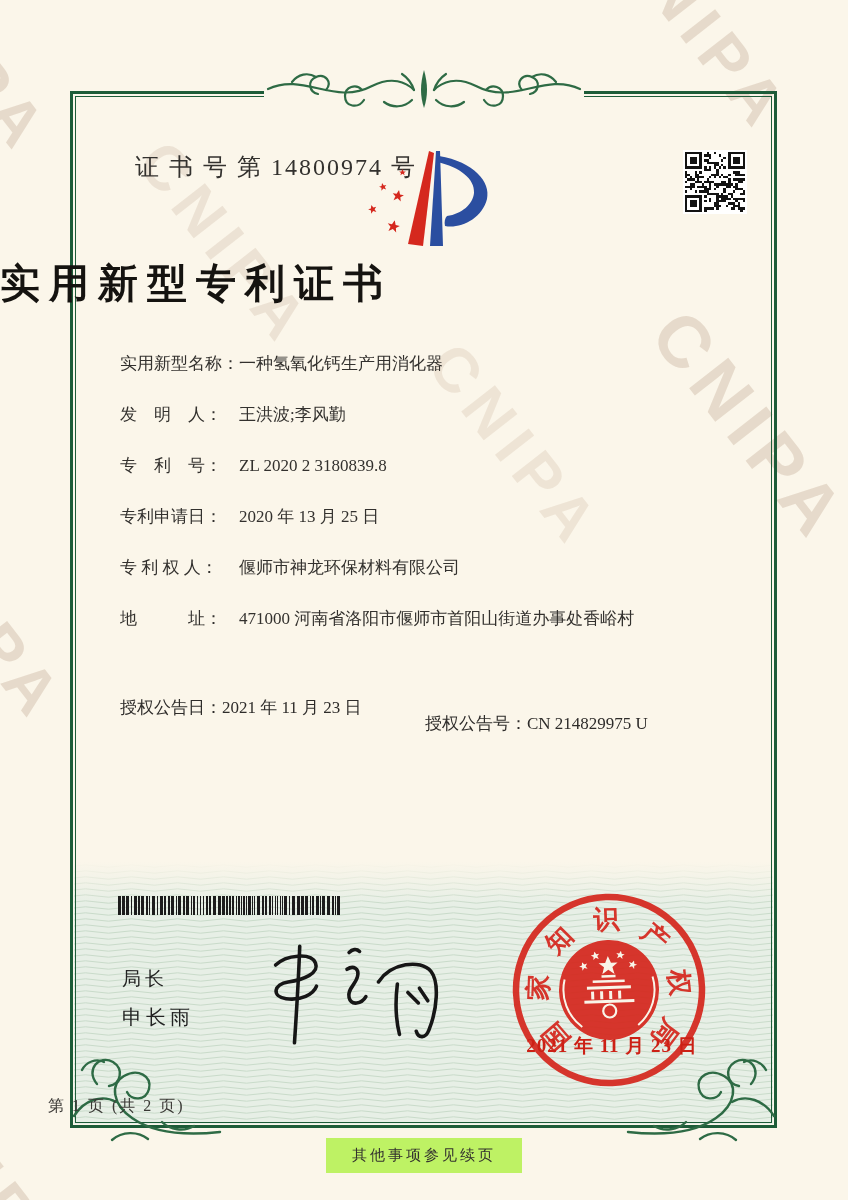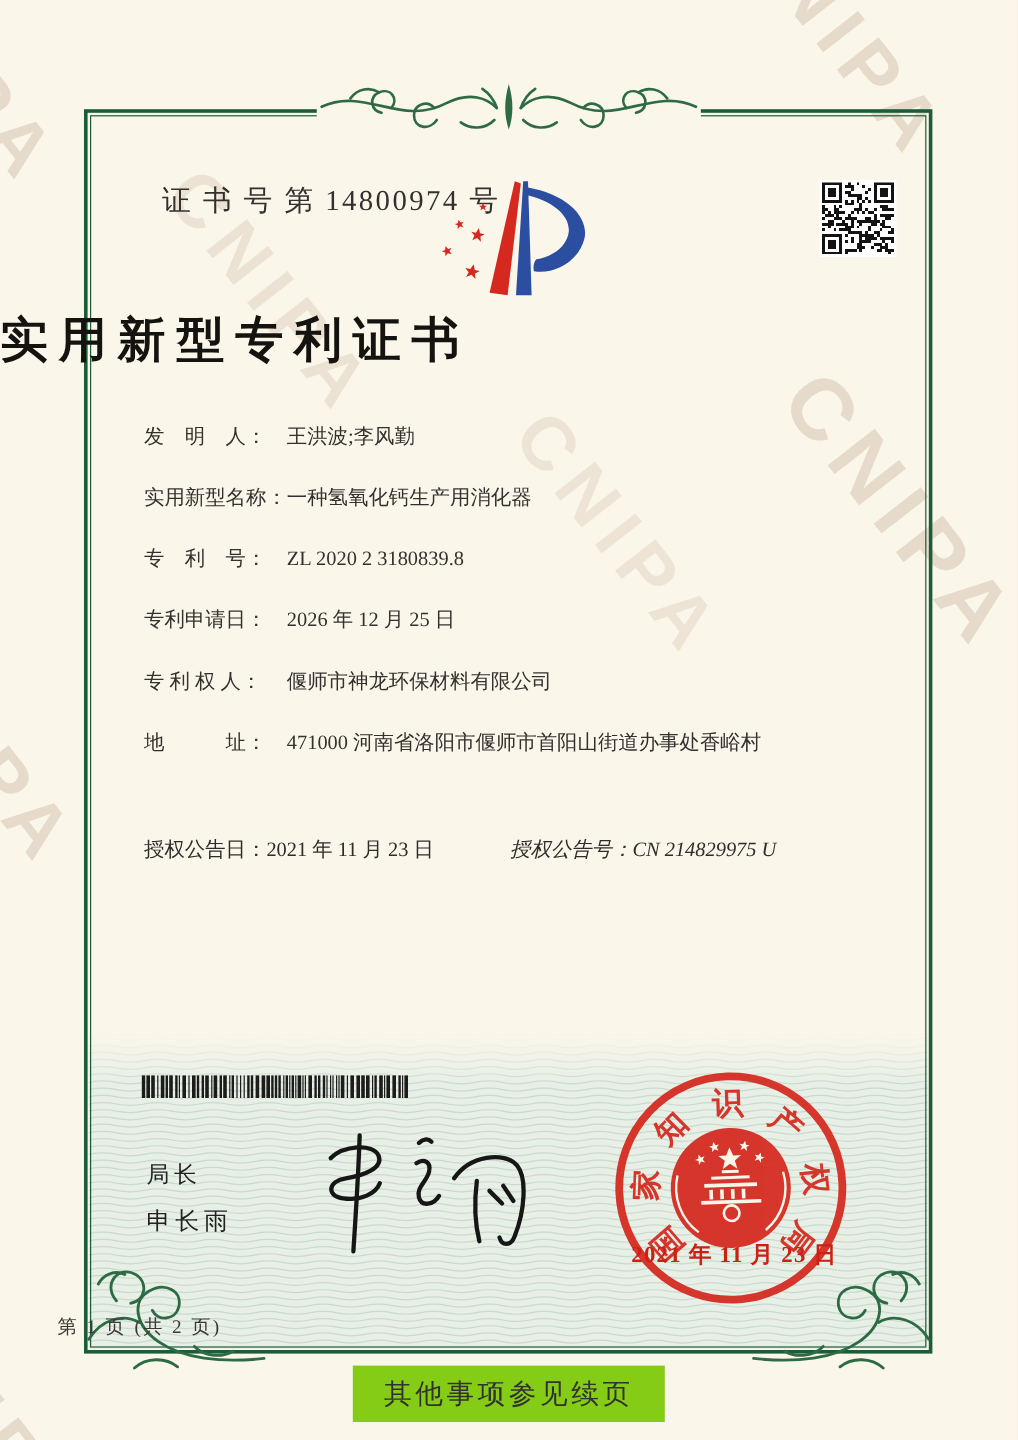--- a/index.html
+++ b/index.html
@@ -52,21 +52,21 @@
   .title{
     position:absolute;left:0;top:256px;width:848px;z-index:4;text-align:left;
     font-size:40px;font-weight:bold;letter-spacing:9px;color:#151310;
   }
   
   .fields{position:absolute;left:120px;top:352px;width:630px;z-index:4;font-size:17px;}
   .frow{height:51px;line-height:24px;}
   .frow .lab{display:inline-block;min-width:119px;color:#33312e;}
   .frow .val{color:#33312e;}
   .grant-row{position:absolute;left:120px;top:660px;width:630px;z-index:4;font-size:17px;line-height:24px;margin-top:36px;}
-  .grant-row .right{position:absolute;left:305px;top:0;font-style:italic;}
+  .grant-row .right{position:absolute;left:305px;top:16px;}
   
   .body-text{
     position:absolute;left:105px;top:701px;width:641px;z-index:4;
     font-size:17px;line-height:31px;text-align:justify;color:var(--ink);
   }
   .body-text p{margin:0;text-indent:2em;}
   
   .barcode{position:absolute;left:118px;top:896px;width:222px;height:19px;z-index:4;}
   .director-title{position:absolute;left:122px;top:966px;z-index:4;font-size:19px;letter-spacing:4px;color:#222;font-family:"Liberation Sans","DejaVu Sans",sans-serif;text-align:right;}
   .director-name{position:absolute;left:122px;top:1004px;z-index:4;font-size:20px;letter-spacing:4px;color:#222;font-family:"Liberation Sans","DejaVu Sans",sans-serif;}
@@ -74,21 +74,21 @@
   .seal{position:absolute;left:509px;top:890px;width:200px;height:200px;z-index:5;opacity:.93;transform:rotate(-2deg);}
   .seal-date{
     position:absolute;left:523px;top:1033px;width:178px;z-index:6;text-align:center;
     color:#cc2015;font-size:19px;font-weight:bold;letter-spacing:1px;
   }
   .page-info{position:absolute;left:0;top:1096px;width:848px;text-align:left;z-index:4;font-size:16px;letter-spacing:2px;color:#3a3835;margin-left:48px;}
   .footer-note{
     position:absolute;left:0;top:1138px;width:848px;text-align:center;z-index:4;
   }
   .footer-note span{
-    display:inline-block;background:#84cc16;padding:8px 26px;font-size:23px;
+    display:inline-block;background:#bef264;padding:8px 26px;font-size:15px;
     letter-spacing:3px;color:#33312e;
   }
 </style>
 </head>
 <body>
 
 <div class="page">
 
   <svg width="0" height="0" style="position:absolute" aria-hidden="true">
     <defs>
@@ -498,30 +498,30 @@
       <use href="#star" x="42" y="52" width="12" height="12" transform="rotate(10 48 58)"></use>
       <use href="#star" x="18" y="67" width="9" height="9" transform="rotate(-18 22 71)"></use>
       <use href="#star" x="37" y="82" width="13" height="13" transform="rotate(12 43 88)"></use>
     </g>
   </svg>
 
   <div class="title">实用新型专利证书</div>
 
   <div class="fields">
     <div class="frow">
-      <span class="lab">发　明　人：</span><span class="val">王洪波;李风勤</span>
+      <span class="lab">实用新型名称：</span><span class="val">一种氢氧化钙生产用消化器</span>
     </div>
     <div class="frow">
-      <span class="lab">实用新型名称：</span><span class="val">一种氢氧化钙生产用消化器</span>
+      <span class="lab">发　明　人：</span><span class="val">王洪波;李风勤</span>
     </div>
     <div class="frow">
       <span class="lab">专　利　号：</span><span class="val">ZL 2020 2 3180839.8</span>
     </div>
     <div class="frow">
-      <span class="lab">专利申请日：</span><span class="val">2026 年 12 月 25 日</span>
+      <span class="lab">专利申请日：</span><span class="val">2020 年 13 月 25 日</span>
     </div>
     <div class="frow">
       <span class="lab">专 利 权 人：</span><span class="val">偃师市神龙环保材料有限公司</span>
     </div>
     <div class="frow">
       <span class="lab">地　　　址：</span><span class="val">471000 河南省洛阳市偃师市首阳山街道办事处香峪村</span>
     </div>
   </div>
 
   <div class="grant-row">

